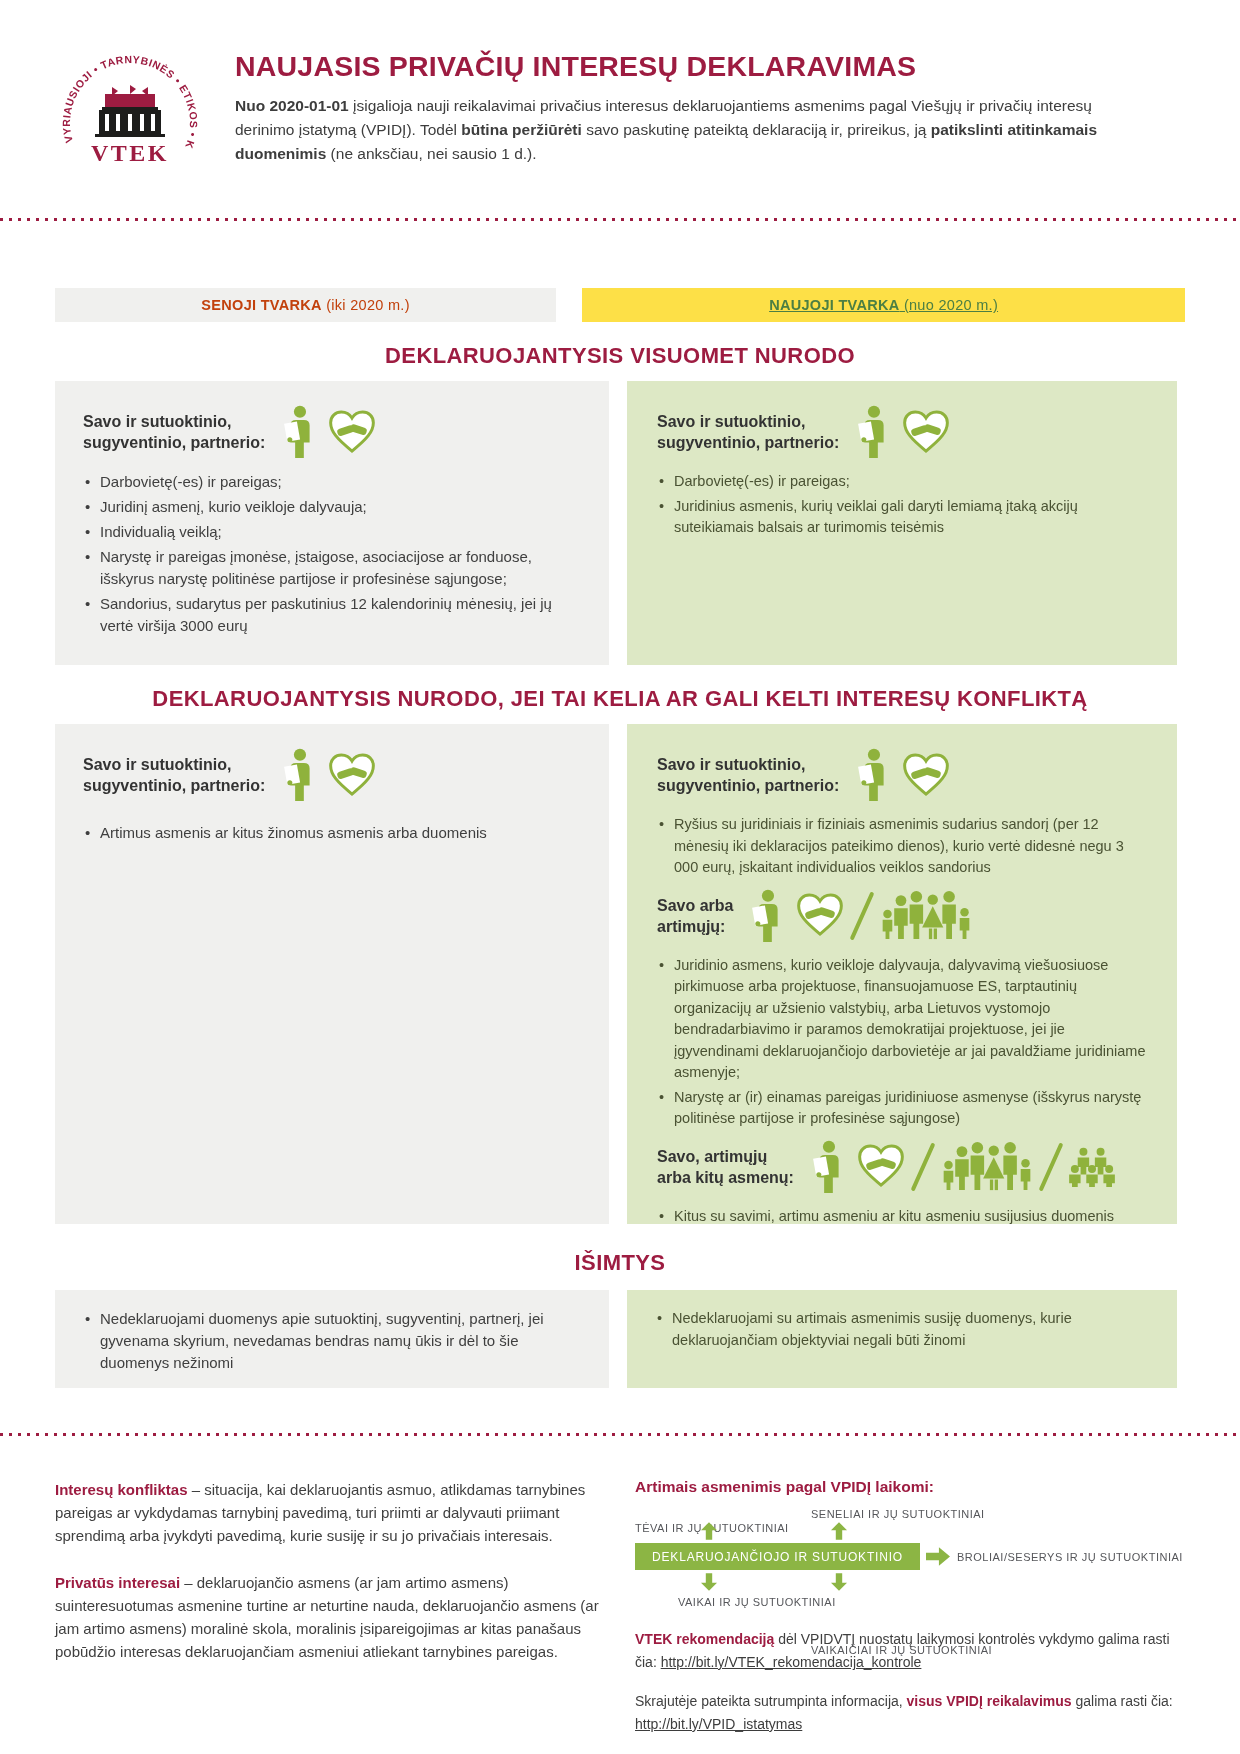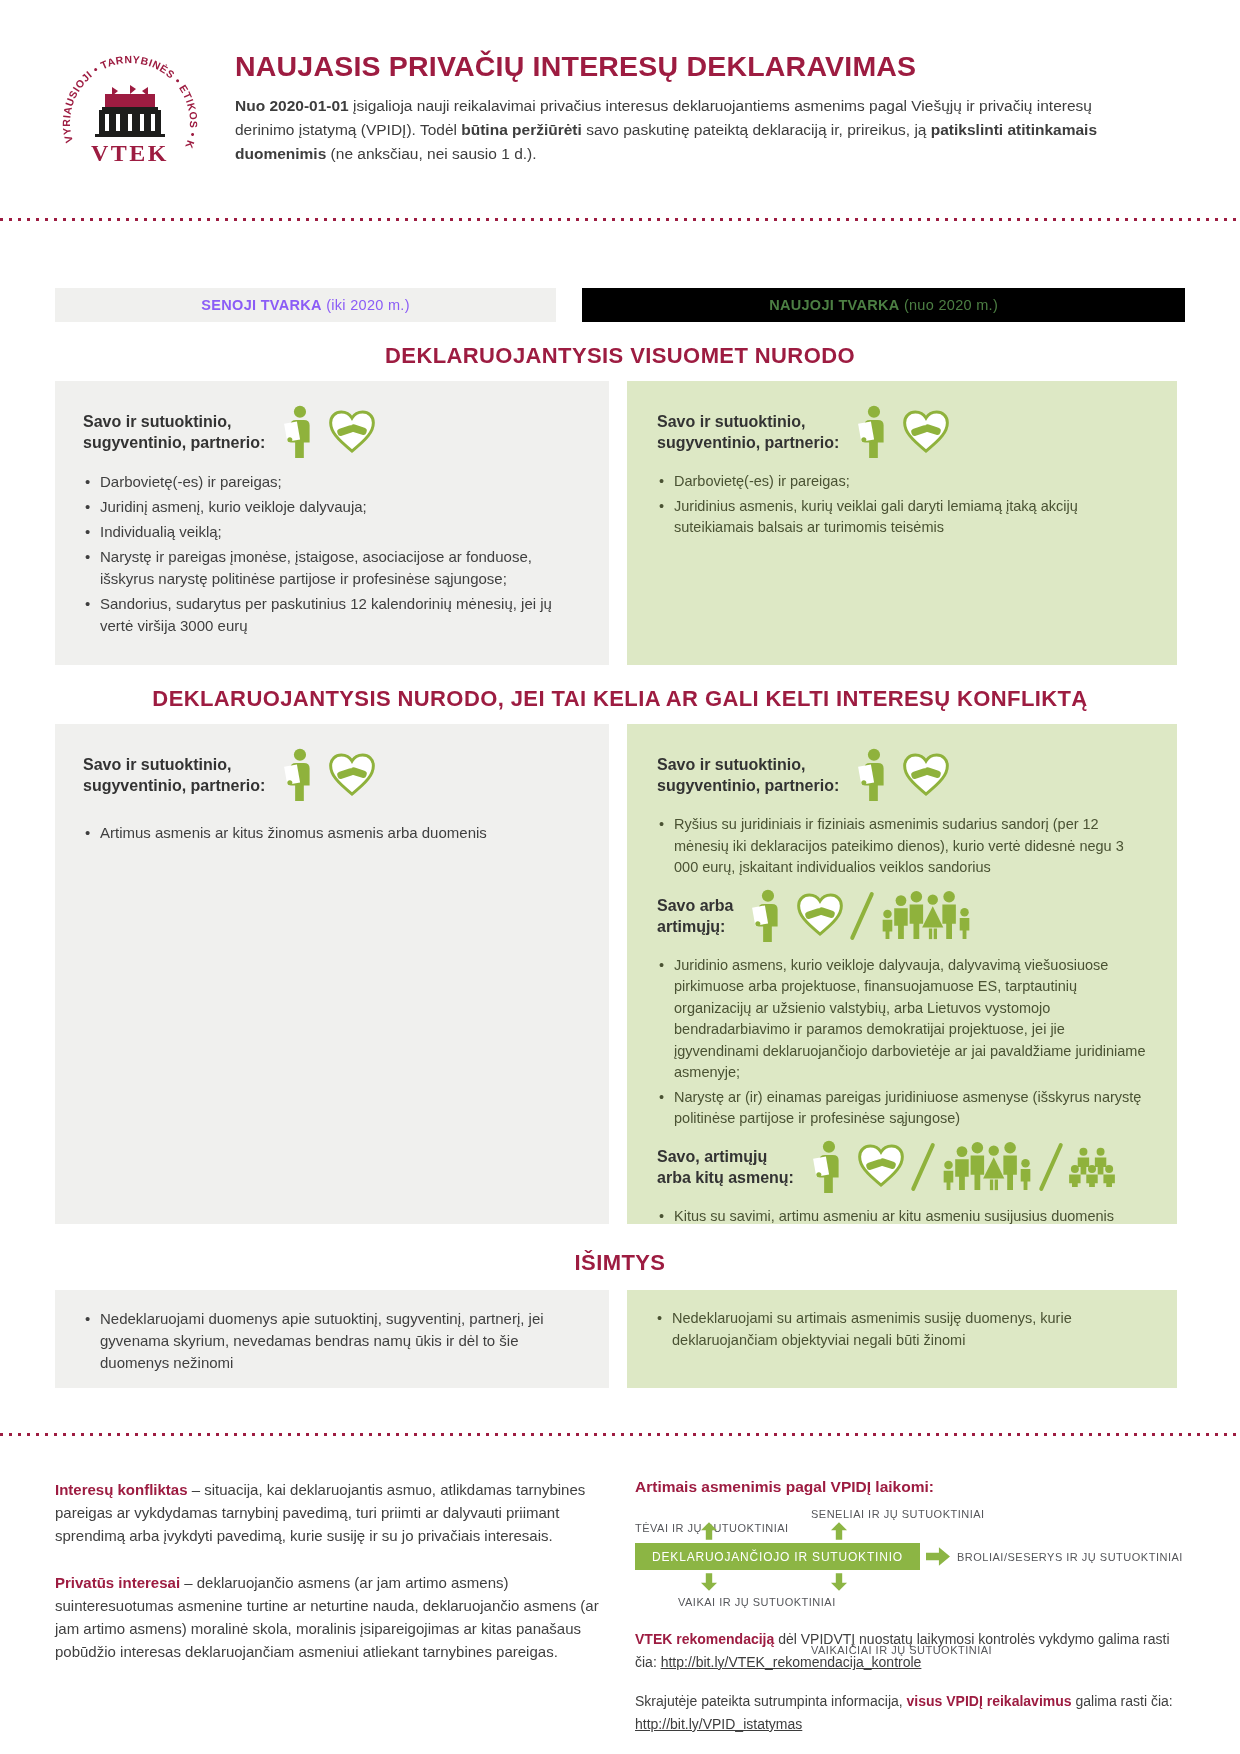--- a/index.html
+++ b/index.html
@@ -13,22 +13,22 @@
   .intro { margin-top:11px; font-size:15.5px; line-height:24px; color:#3d3d3d; width:880px; }
   .intro .b { font-weight:bold; }
   a.lnk { color:#3d3d3d; text-decoration:underline; cursor:pointer; }
   
   .dotted { height:3px; width:100%;
     background-image:repeating-linear-gradient(90deg,#9d1c41 0,#9d1c41 3px,transparent 3px,transparent 9px); }
   .dot1 { margin-top:20px; } .dot2 { margin-top:45px; }
   
   .bars { display:flex; gap:26px; margin:67px 55px 0; }
   .bar { height:34px; display:flex; align-items:center; justify-content:center; font-size:14.5px; letter-spacing:0.3px; }
-  .bar-old { width:508px; background:#f0f0ee; color:#8b5cf6; }
-  .bar-new { width:611px; background:#000000; color:#4c7f43; }
+  .bar-old { width:508px; background:#f0f0ee; color:#c2410c; }
+  .bar-new { width:611px; background:#fde047; color:#4c7f43;text-decoration:underline; }
   .bar .b { font-weight:bold; }
   
   .sec-title { text-align:center; font-weight:bold; color:#9d1c41; font-size:22px; letter-spacing:0.4px; line-height:26px; }
   .t1 { margin-top:21px; } .t2 { margin-top:21px; } .t3 { margin-top:26px; }
   
   .row { display:flex; gap:18px; margin:12px 55px 0; }
   .row-s1 { height:284px; } .row-s2 { height:500px; } .row-s3 { height:98px; margin-top:14px; }
   .box { overflow:hidden; }
   .box-old { width:554px; background:#f0f0ee; padding:24px 28px; }
   .box-new { width:550px; background:#dde8c5; padding:24px 30px 18px; color:#4a5233; }

